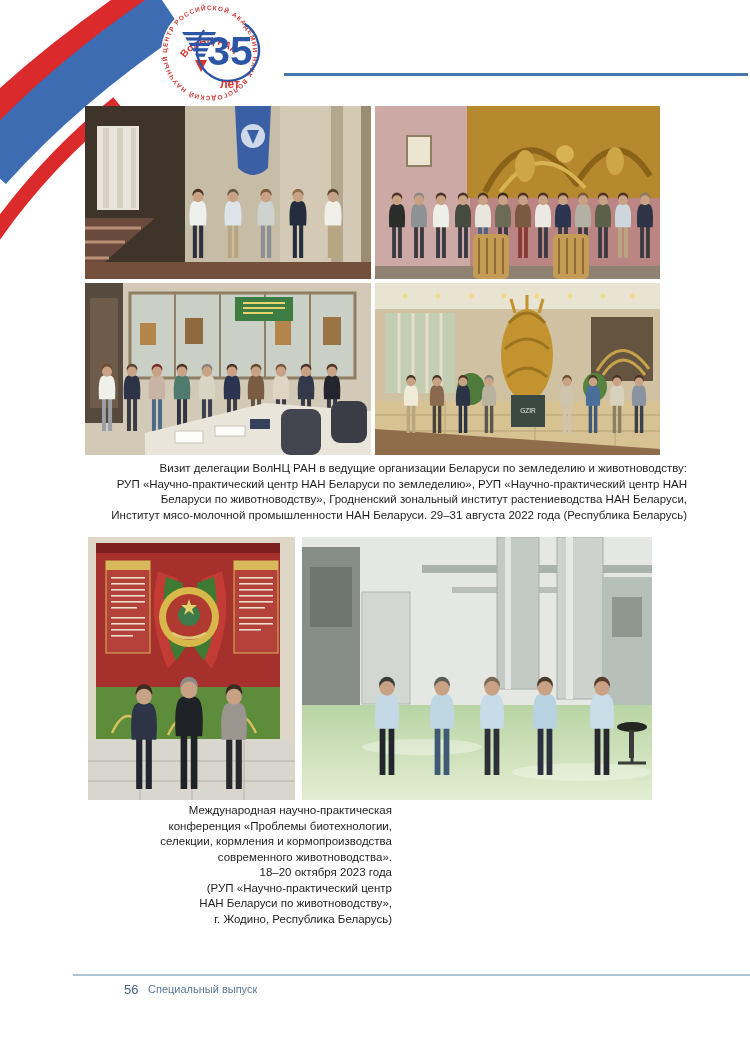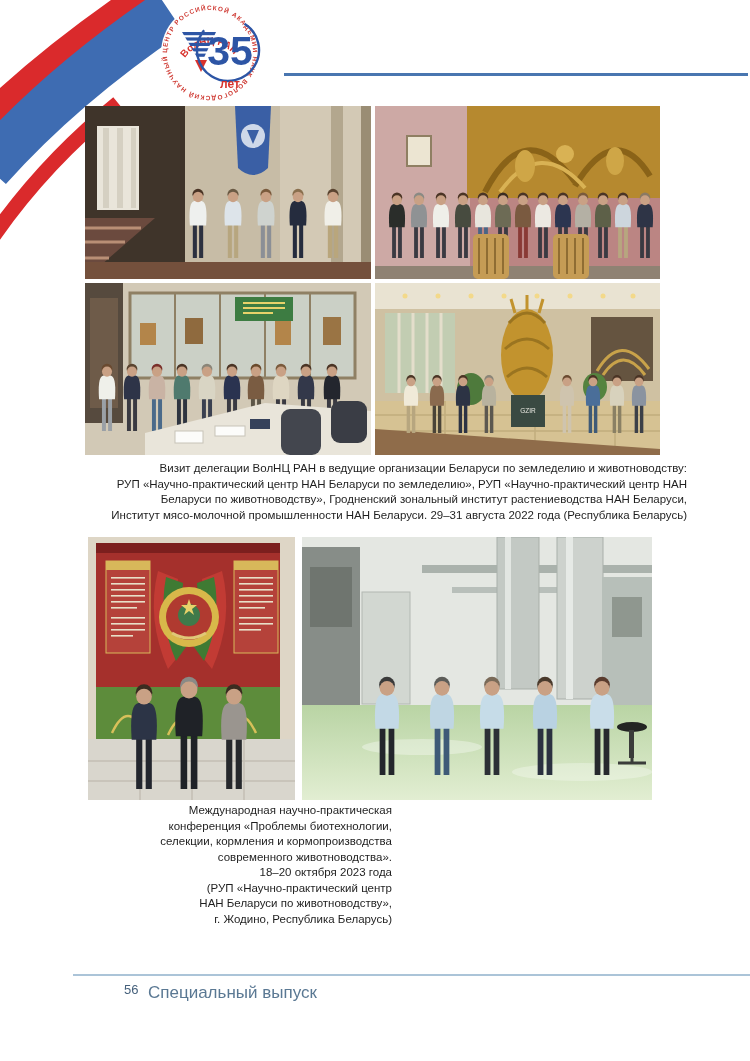--- a/index.html
+++ b/index.html
@@ -6,21 +6,21 @@
   #page{position:relative;width:750px;height:1061px;background:#ffffff;overflow:hidden;
         font-family:"Liberation Sans",sans-serif;}
   .abs{position:absolute;}
   .photo{position:absolute;overflow:hidden;background:#d8d2c4;}
   .photo svg{display:block;}
   .caption{position:absolute;text-align:right;color:#1e1e1e;font-size:11.5px;
            line-height:15.5px;white-space:pre-line;}
   #hdr-rule{position:absolute;left:284px;top:73px;width:464px;height:3px;background:#4976b0;}
   #ftr-rule{position:absolute;left:73px;top:974px;width:677px;height:2px;background:#abc4d8;}
   #page-num{position:absolute;left:88px;top:982px;font-size:13px;color:#46617c;margin-left:36px;}
-  #ftr-label{position:absolute;left:148px;top:983px;font-size:17px;color:#5a7893;}
+  #ftr-label{position:absolute;left:148px;top:983px;font-size:11px;color:#5a7893;}
   text{font-family:"Liberation Sans",sans-serif;}
 </style>
 </head>
 <body>
 
 <div id="page">
 
   
   <svg width="0" height="0" aria-hidden="true">
     <defs>

